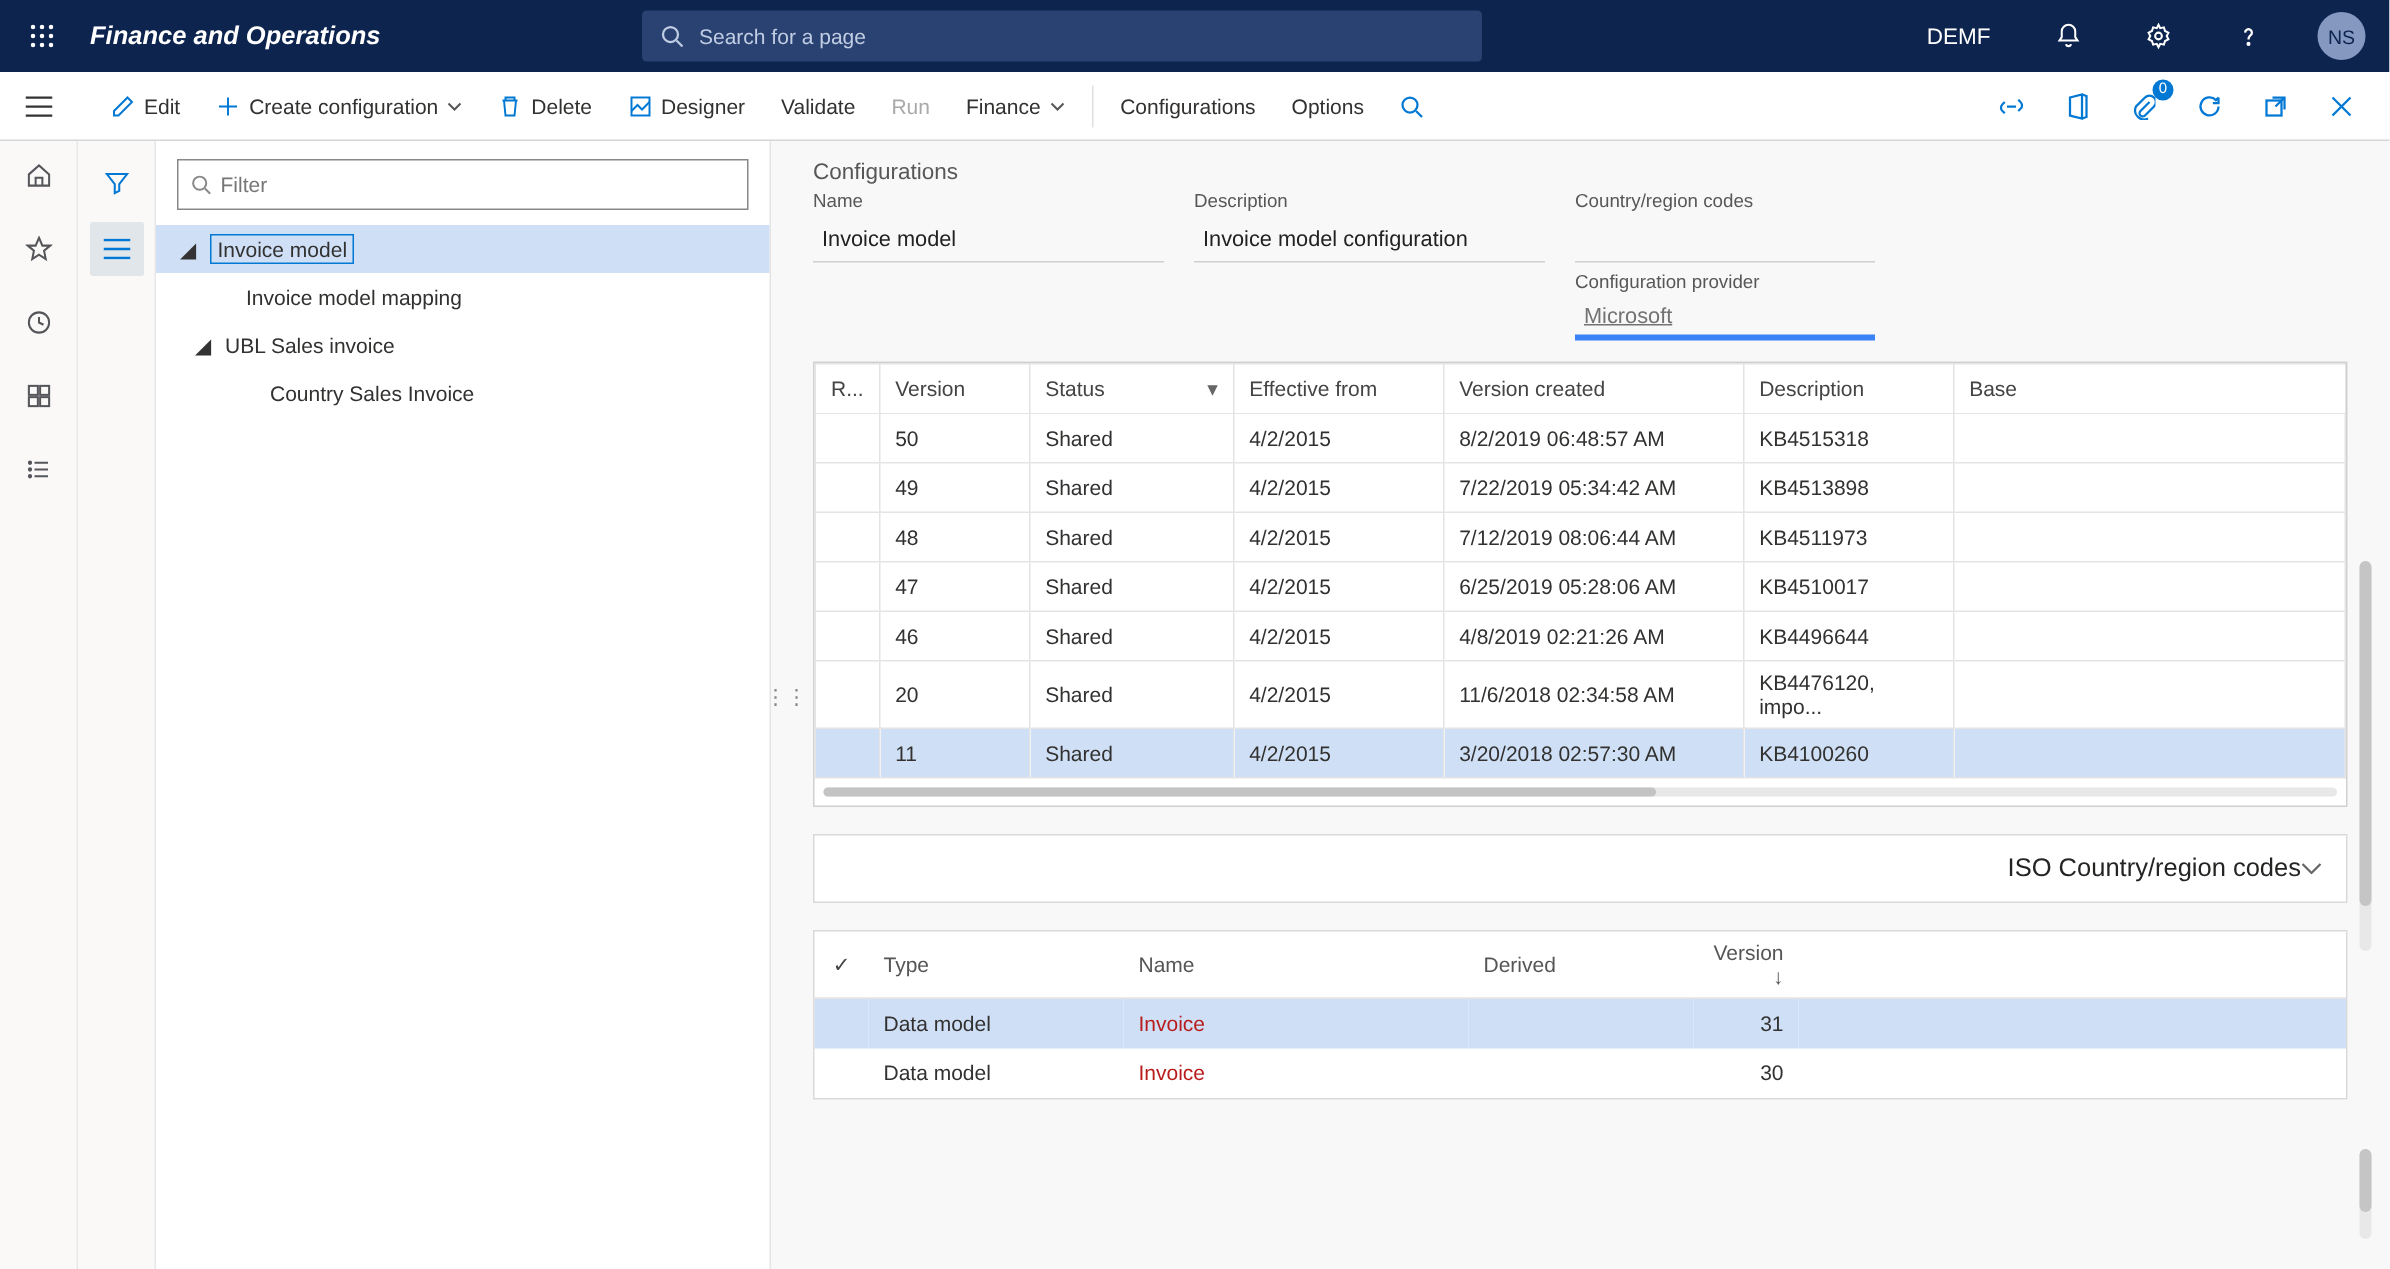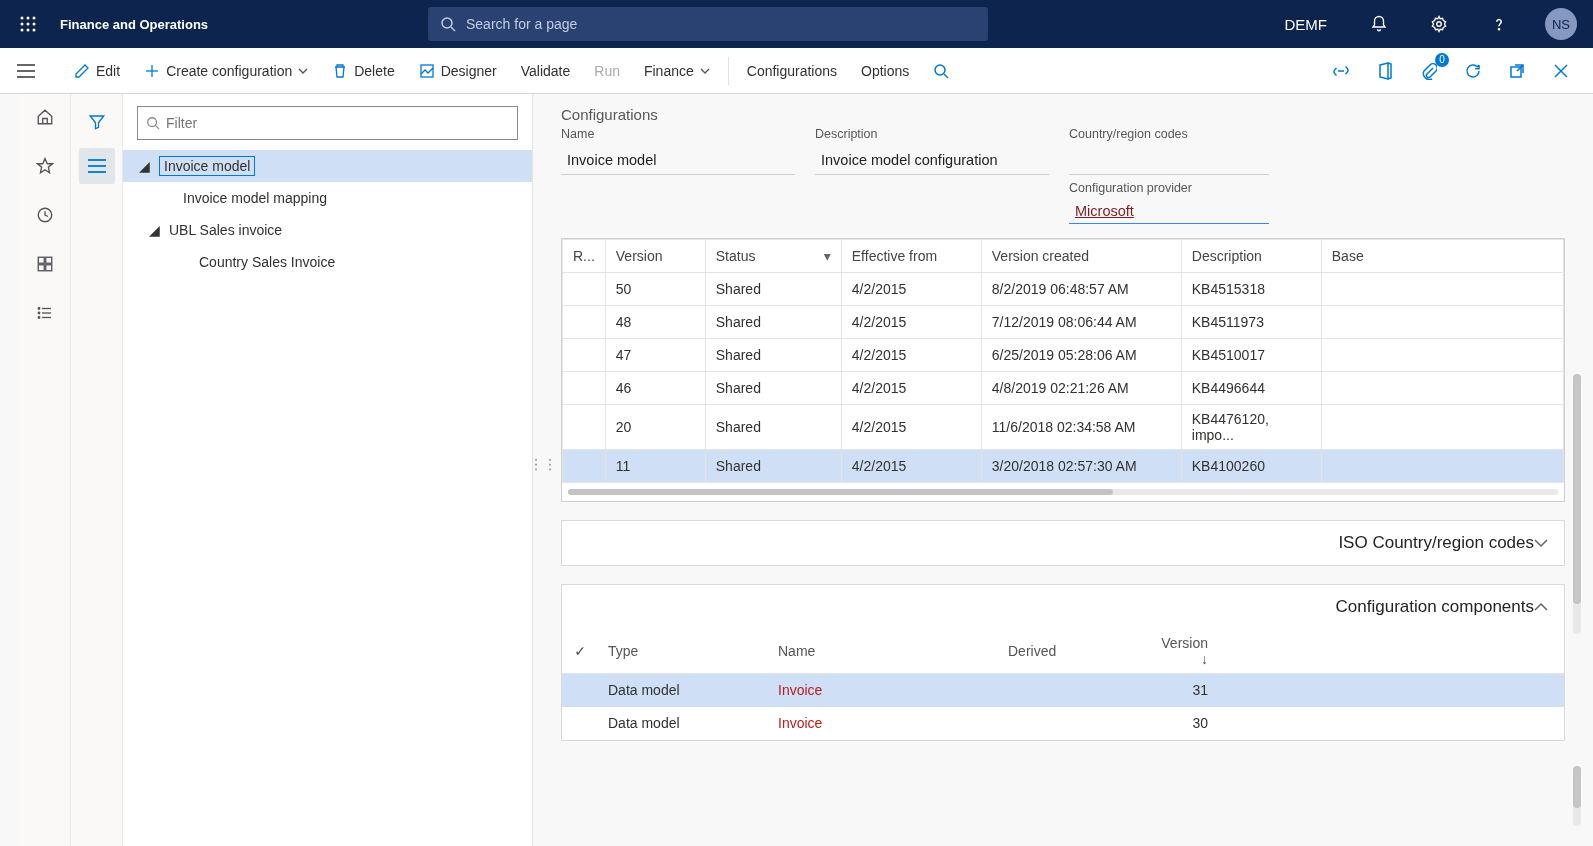--- a/index.html
+++ b/index.html
@@ -1,21 +1,21 @@
 <!DOCTYPE html>
 <html><head>
 <meta charset="utf-8">
 <style>
 * { box-sizing: border-box; margin: 0; padding: 0; font-family: "Segoe UI", Arial, sans-serif; }
 body { background: #f8f8f8; width: 1593px; height: 846px; overflow: hidden; font-size: 14px; color: #323130; }
 
 
 .topnav { background: #0d244f; height: 48px; display: flex; align-items: center; color: #fff; padding: 0 8px; }
 .topnav .waffle { width: 40px; display: flex; justify-content: center; align-items: center; }
-.topnav .brand { font-size: 13px; font-weight: 600; padding-left: 12px; flex: 0 0 auto; min-width: 380px; }
+.topnav .brand { font-size: 17px; font-weight: 600; padding-left: 12px; flex: 0 0 auto; min-width: 380px; font-style: italic; }
 .topnav .search { flex: 0 0 560px; height: 34px; background: #2a4272; border-radius: 3px; display: flex; align-items: center; padding: 0 12px; color: #c0cde3; }
 .topnav .search svg { margin-right: 10px; }
 .topnav .spacer { flex: 1; }
 .topnav .right-icons { display: flex; align-items: center; gap: 16px; }
 .topnav .right-icons .icon-btn { width: 44px; height: 48px; display: flex; align-items: center; justify-content: center; color: #fff; }
 .topnav .company { font-size: 15px; padding: 0 14px; }
 .topnav .avatar { width: 32px; height: 32px; border-radius: 50%; background: #8498c0; color: #0d244f; display: flex; align-items: center; justify-content: center; font-size: 13px; margin: 0 8px; }
 
 
 .actionbar { height: 46px; background: #fff; border-bottom: 1px solid #d6d6d6; display: flex; align-items: center; padding-left: 0; }
@@ -23,21 +23,21 @@
 .actionbar .actions { display: flex; align-items: center; padding-left: 10px; gap: 0; }
 .actionbar .abtn { display: flex; align-items: center; height: 46px; padding: 0 12px; color: #323130; cursor: pointer; gap: 6px; }
 .actionbar .abtn.disabled { color: #a9a9a9; }
 .actionbar .abtn.bold { font-weight: 500; }
 .actionbar .sep { width: 1px; height: 28px; background: #e0e0e0; margin: 0 6px; }
 .actionbar .right { margin-left: auto; display: flex; align-items: center; padding-right: 16px; gap: 12px; }
 .actionbar .right .rbtn { width: 32px; height: 32px; display: flex; align-items: center; justify-content: center; color: #0078d4; position: relative; }
 .actionbar .right .badge { position: absolute; top: -2px; right: -4px; background: #0078d4; color: #fff; font-size: 10px; border-radius: 8px; padding: 0 4px; line-height: 14px; min-width: 14px; text-align: center;}
 
 
-.main { display: flex; height: calc(846px - 48px - 46px); padding-left: 19px; }
+.main { display: flex; height: calc(846px - 48px - 46px); }
 .leftrail { width: 52px; background: #faf9f8; border-right: 1px solid #e8e8e8; display: flex; flex-direction: column; align-items: center; padding-top: 14px; gap: 28px; }
 .leftrail .rail-icon { color: #55565a; }
 .toolstrip { width: 52px; background: #faf9f8; border-right: 1px solid #e8e8e8; display: flex; flex-direction: column; align-items: center; padding-top: 10px; gap: 8px; }
 .toolstrip .tool { width: 36px; height: 36px; display: flex; align-items: center; justify-content: center; color: #0078d4; border-radius: 2px; }
 .toolstrip .tool.active { background: #e1e6eb; }
 
 .treefilter-col { width: 410px; border-right: 1px solid #e4e4e4; background: #fff; display: flex; flex-direction: column; }
 .filterbox { margin: 12px 14px 6px 14px; height: 34px; border: 1px solid #8a8886; display: flex; align-items: center; padding: 0 8px; color: #767676; }
 .filterbox svg { margin-right: 6px; }
 .tree { padding: 4px 0; }
@@ -53,21 +53,21 @@
 .content { flex: 1; padding: 12px 28px 0 28px; overflow-y: auto; background: #f8f8f8; position: relative; }
 .splitter { position: absolute; left: -4px; top: 350px; width: 8px; height: 40px; display: flex; flex-direction: column; justify-content: center; color: #888; }
 .pgtitle { font-size: 15px; color: #575757; margin-bottom: 4px; }
 .fieldrow { display: flex; gap: 20px; margin-bottom: 6px; }
 .field { display: flex; flex-direction: column; }
 .field.w1 { width: 234px; }
 .field.w2 { width: 234px; }
 .field.w3 { width: 200px; }
 .field .flabel { font-size: 12.5px; color: #575757; margin-bottom: 4px; }
 .field .finput { height: 30px; border: none; border-bottom: 1px solid #d2d0ce; background: transparent; padding: 4px 6px; font-size: 14.5px; color: #222; }
-.field .flink { color: #7f1d1d; padding: 4px 6px; font-size: 14.5px; border-bottom: 1px solid #3b82f6; display: block; }
+.field .flink { color: #737373; padding: 4px 6px; font-size: 14.5px; border-bottom: 4px solid #3b82f6; display: block; }
 
 .grid { margin-top: 14px; border: 1px solid #d2d0ce; background: #fff; }
 .grid table { width: 100%; border-collapse: collapse; }
 .grid th, .grid td { border: 1px solid #e4e4e4; padding: 6px 10px; text-align: left; font-weight: 400; height: 33px;白-space:nowrap; overflow:hidden; text-overflow:ellipsis;}
 .grid th { background: #fff; font-size: 14px; color: #444; position:relative;}
 .grid th .filter-indicator { float:right; color:#666;}
 .grid tr.selected td { background: #cfe0f6; }
 .grid .scrollhint-base{height:6px;background:#e8e8e8;margin:6px;border-radius:3px;}
 
 .fasttab { margin-top: 18px; border: 1px solid #d9d9d9; background: #fff; }
@@ -353,20 +353,29 @@
               <td></td>
               <td>50</td>
               <td>Shared</td>
               <td>4/2/2015</td>
               <td>8/2/2019 06:48:57 AM</td>
               <td>KB4515318</td>
               <td></td>
             </tr>
             <tr>
               <td></td>
+              <td>49</td>
+              <td>Shared</td>
+              <td>4/2/2015</td>
+              <td>7/22/2019 05:34:42 AM</td>
+              <td>KB4513898</td>
+              <td></td>
+            </tr>
+            <tr>
+              <td></td>
               <td>48</td>
               <td>Shared</td>
               <td>4/2/2015</td>
               <td>7/12/2019 08:06:44 AM</td>
               <td>KB4511973</td>
               <td></td>
             </tr>
             <tr>
               <td></td>
               <td>47</td>
@@ -414,26 +423,20 @@
     <div class="fasttab">
       <div class="ft-head">
         <span class="ft-title">ISO Country/region codes</span>
         <svg width="14" height="8" viewBox="0 0 14 8" fill="none" stroke="#666" stroke-width="1.5">
             <path d="M1 1l6 6 6-6"></path>
           </svg>
       </div>
     </div>
 
     <div class="fasttab">
-      <div class="ft-head">
-        <span class="ft-title">Configuration components</span>
-        <svg width="14" height="8" viewBox="0 0 14 8" fill="none" stroke="#666" stroke-width="1.5">
-            <path d="M1 7l6-6 6 6"></path>
-          </svg>
-      </div>
       <div class="compgrid">
         <table>
           <thead>
               <tr>
             <th class="checkcol">✓</th>
             <th style="width:170px">Type</th>
             <th style="width:230px">Name</th>
             <th style="width:150px">Derived</th>
             <th style="text-align:right;width:70px"><span>Version</span> ↓</th>
             <th></th>

